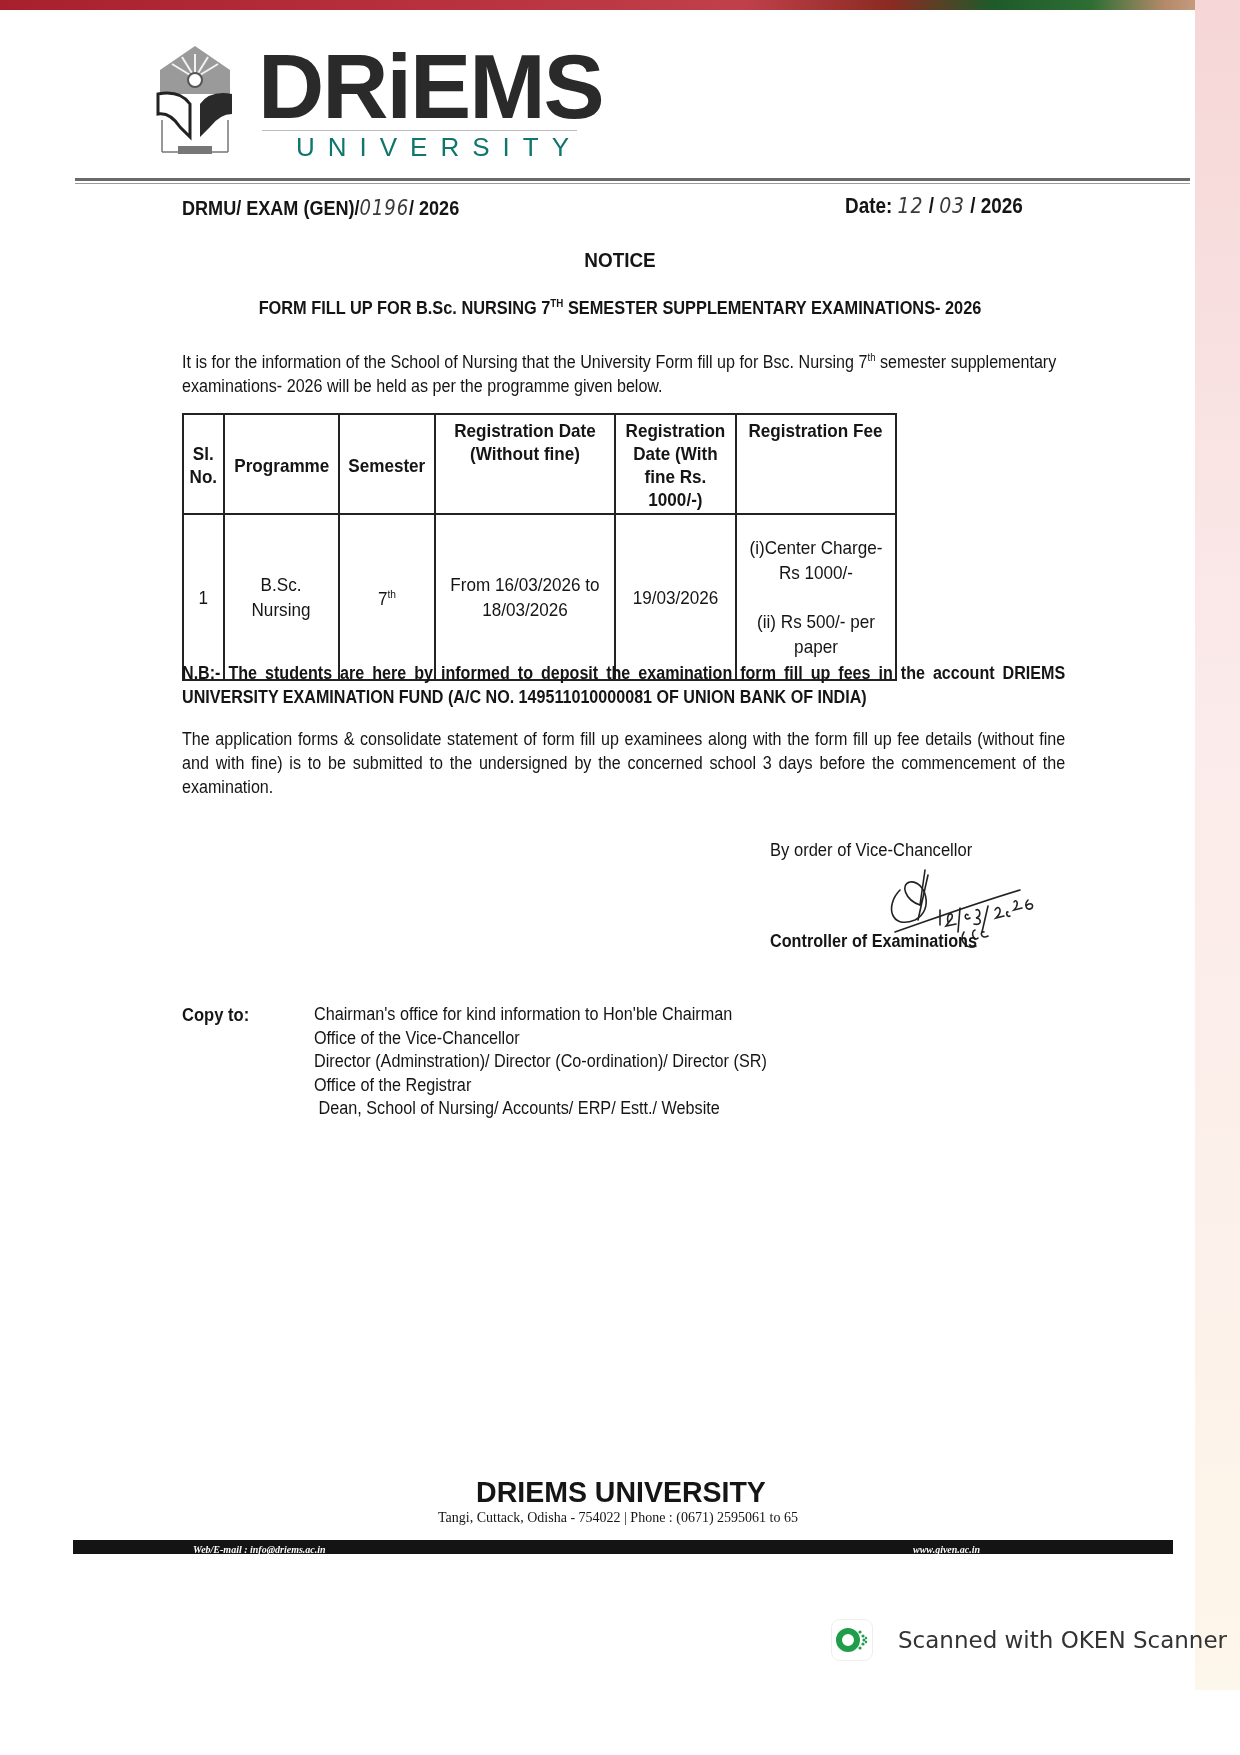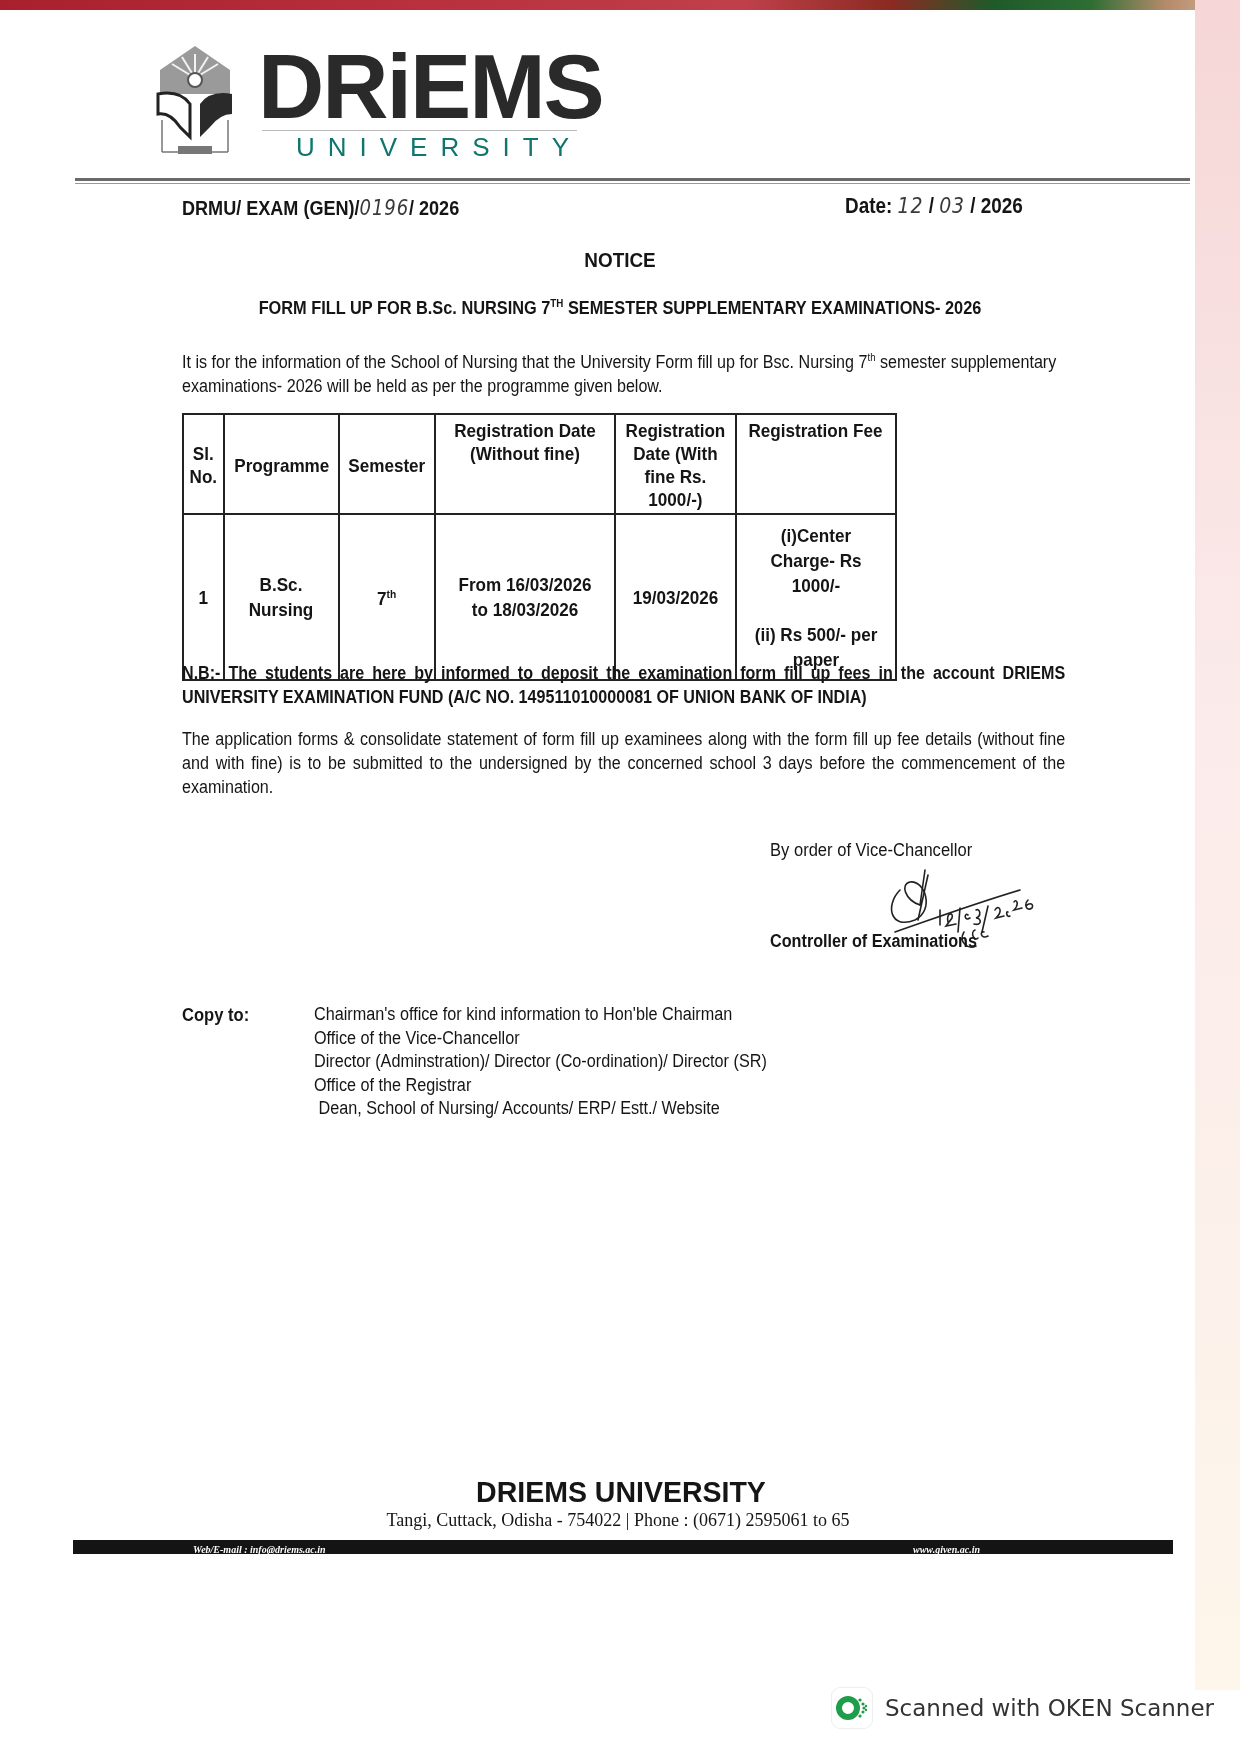--- a/index.html
+++ b/index.html
@@ -28,40 +28,40 @@
   .notice { left:0; width:1240px; top:248px; text-align:center; font-size:21px; font-weight:bold; transform:scaleX(.9); }
   .subject { left:0; width:1240px; top:297px; text-align:center; font-size:19px; font-weight:bold; transform:scaleX(.86); }
   .subject sup, .intro sup, td sup { font-size:.6em; }
 
   .para { left:182px; width:880px; font-size:17.5px; line-height:24px; }
   .intro { top:345px; transform:scaleX(.92); transform-origin:left top; width:960px; }
   .nb { top:661px; font-weight:bold; font-size:17.5px; text-align:justify; transform:scaleX(.92); transform-origin:left top; width:960px; }
   .apply { top:727px; text-align:justify; transform:scaleX(.92); transform-origin:left top; width:960px; }
 
   table.sched { position:absolute; left:182px; top:413px; width:712px; border-collapse:collapse; font-size:19px; }
-  table.sched th, table.sched td { border:2px solid #222; text-align:center; padding:2px 4px;font-weight:bold; }
+  table.sched th, table.sched td { border:2px solid #222; text-align:center; padding:2px 4px; }
   table.sched th { height:52px; font-weight:bold; line-height:23px; vertical-align:top; padding-top:4px; }
   table.sched td { height:160px; line-height:25px; }
   .cell-inner { display:inline-block; transform:scaleX(.9); }
 
   .order { left:770px; top:840px; font-size:18px; transform:scaleX(.92); transform-origin:left top; }
   .signature { left:880px; top:860px; width:200px; height:95px; }
   .controller { left:770px; top:931px; font-size:18px; font-weight:bold; transform:scaleX(.9); transform-origin:left top; }
 
   .copy-label { left:182px; top:1005px; font-size:18px; font-weight:bold; transform:scaleX(.92); transform-origin:left top; }
   .copy-list { left:314px; top:1003px; font-size:18px; line-height:23.5px; transform:scaleX(.9); transform-origin:left top; margin:0; padding:0; list-style:none; }
 
   .foot-title { left:0; width:1240px; top:1475px; text-align:center; font-size:30px; font-weight:bold; transform:translateX(1px) scaleX(.95); }
-  .foot-addr { left:0; width:1236px; top:1510px; text-align:center; font-family:"Liberation Serif", serif; font-size:18px; }
+  .foot-addr { left:0; width:1236px; top:1510px; text-align:center; font-family:"Liberation Serif", serif; font-size:14px; }
   .foot-bar { left:73px; top:1540px; width:1100px; height:14px; background:#141414; overflow:hidden; }
   .foot-bar span { position:absolute; top:4px; font-family:"Liberation Serif", serif; font-style:italic; font-weight:bold; font-size:10px; color:#fff; white-space:nowrap; }
   .foot-mail { left:120px; }
   .foot-web { left:840px; }
 
-  .scanner { left:832px; top:1688px; height:40px; display:flex; align-items:center; gap:13px; }
+  .scanner { left:832px; top:1620px; height:40px; display:flex; align-items:center; gap:26px; }
   .scanner-logo { width:40px; height:40px; border-radius:8px; background:#fff; box-shadow:0 0 0 1px #eee; display:flex; align-items:center; justify-content:center; }
   .scanner-text { font-family:"DejaVu Sans", sans-serif; font-size:23px; color:#333; }
 </style>
 </head>
 <body>
 
 <div class="topband"></div>
 <div class="rightedge"></div>
 
 <svg class="abs logo-emblem" viewBox="0 0 90 125">

